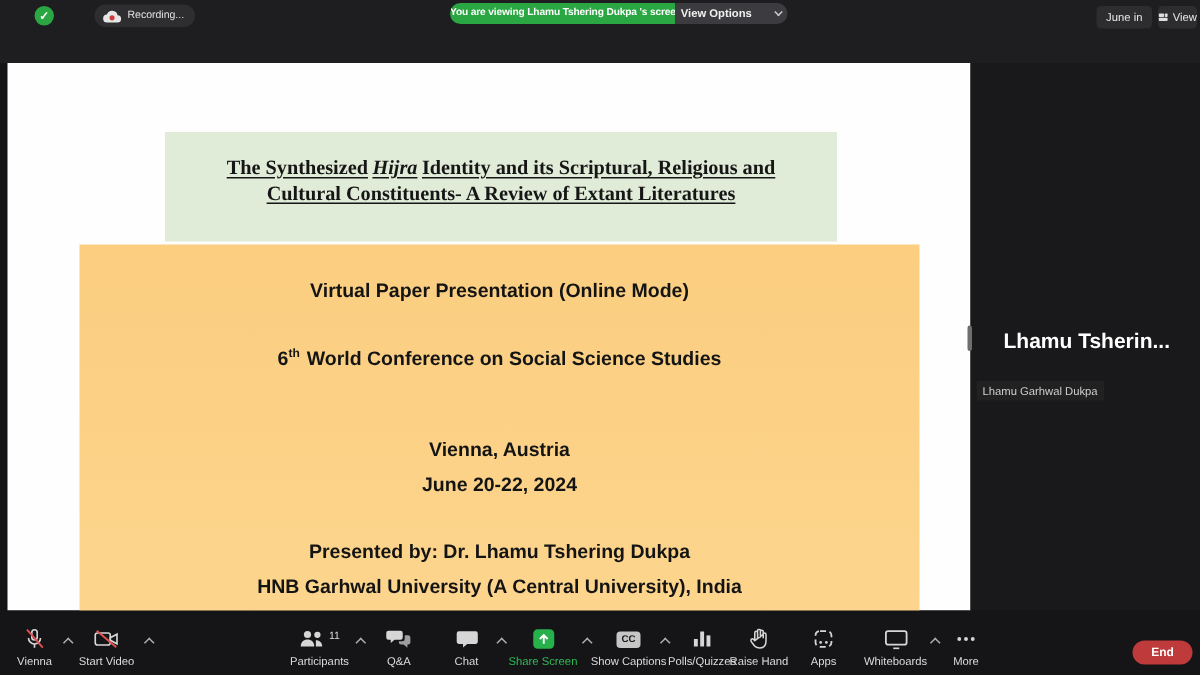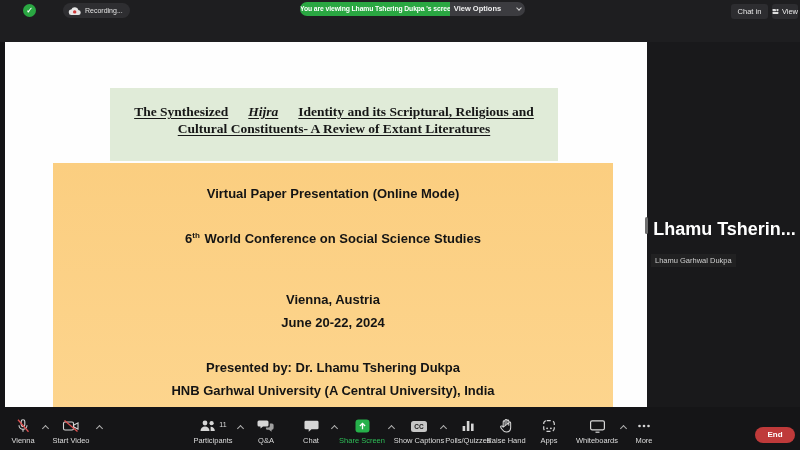--- a/index.html
+++ b/index.html
@@ -28,31 +28,31 @@
   #viewbtn { left:772px; width:26px; }
   .chev-down { width:4px; height:4px; border-right:1px solid #cfcfcf; border-bottom:1px solid #cfcfcf;
             transform:rotate(45deg); margin-top:-2px; }
   
   .share { position:absolute; left:5px; top:42px; width:642px; height:365px; background:#fefefe; }
   .slide-head { position:absolute; left:105px; top:46px; width:448px; height:73px; background:#e0ebd8; }
   .slide-title { position:absolute; left:0; top:16px; width:100%; text-align:center;
             font-family:"Liberation Serif", serif; font-weight:600; font-size:13.5px; line-height:16.5px;
             color:#161616; }
   .slide-title .ul { text-decoration:underline; text-underline-offset:2px; }
-  .slide-title i { font-style:italic; margin:0 20px; }
+  .slide-title i { font-style:italic; margin:0 3px; }
   .slide-body { position:absolute; left:48px; top:121px; width:560px; height:260px;
             background:linear-gradient(#fbce80, #fdd58e); }
   .bl { position:absolute; left:0; width:100%; text-align:center; font-weight:bold; font-size:13px;
             color:#141414; line-height:14px; }
   .bl sup { font-size:8px; vertical-align:super; margin-right:1px; }
   
   .panel { position:absolute; left:647px; top:42px; width:153px; height:365px; background:#19191b; }
   .scroll-thumb { position:absolute; left:645px; top:217px; width:3px; height:17px; background:#6e6e6e; border-radius:2px;}
   .tile-name { position:absolute; left:652px; top:219px; width:145px; text-align:center;
-            color:#fff; font-weight:bold; font-size:18px; }
+            color:#fff; font-weight:bold; font-size:14px; }
   .name-tag { position:absolute; left:651px; top:254px; background:rgba(34,34,36,0.9);
             color:#cfcfcf; font-size:7.5px; padding:2px 4px; }
   
   .toolbar { position:absolute; left:0; top:407px; width:800px; height:43px; background:#151517; }
   .tbi { position:absolute; top:419px; display:flex; flex-direction:column; align-items:center;
          row-gap:4px; font-size:7.5px; color:#dcdcdc; text-align:center; line-height:1; cursor:default;}
   .tbi .ic { height:14px; display:flex; align-items:center; justify-content:center; gap:2px;}
   .tbi.green { color:#2ebd57; }
   .chev-up { position:absolute; width:5px; height:5px; border-left:1.2px solid #b0b0b0;
          border-top:1.2px solid #b0b0b0; transform:rotate(45deg); }
@@ -76,21 +76,21 @@
       <circle cx="6.7" cy="5.9" r="1.7" fill="#cf3a3a"></circle>
     </svg>
     <span>Recording...</span>
   </div>
   <div class="banner">You are viewing Lhamu Tshering Dukpa 's screen</div>
   <div class="view-options">
     <span>View Options</span>
     <span class="chev-down"></span>
   </div>
   <div class="top-pill" id="signin">
-    <span>Chat in</span>
+    <span>June in</span>
   </div>
   <div class="top-pill" id="viewbtn">
     <svg width="9" height="9" viewBox="0 0 10 10">
       <rect x="0.8" y="1.3" width="5" height="3.4" rx="0.7" fill="#ddd"></rect>
       <rect x="6.6" y="1.3" width="2.7" height="3.4" rx="0.7" fill="#ddd"></rect>
       <rect x="0.8" y="5.6" width="8.5" height="3.1" rx="0.7" fill="#ddd"></rect>
     </svg>
     <span>View</span>
   </div>
 

